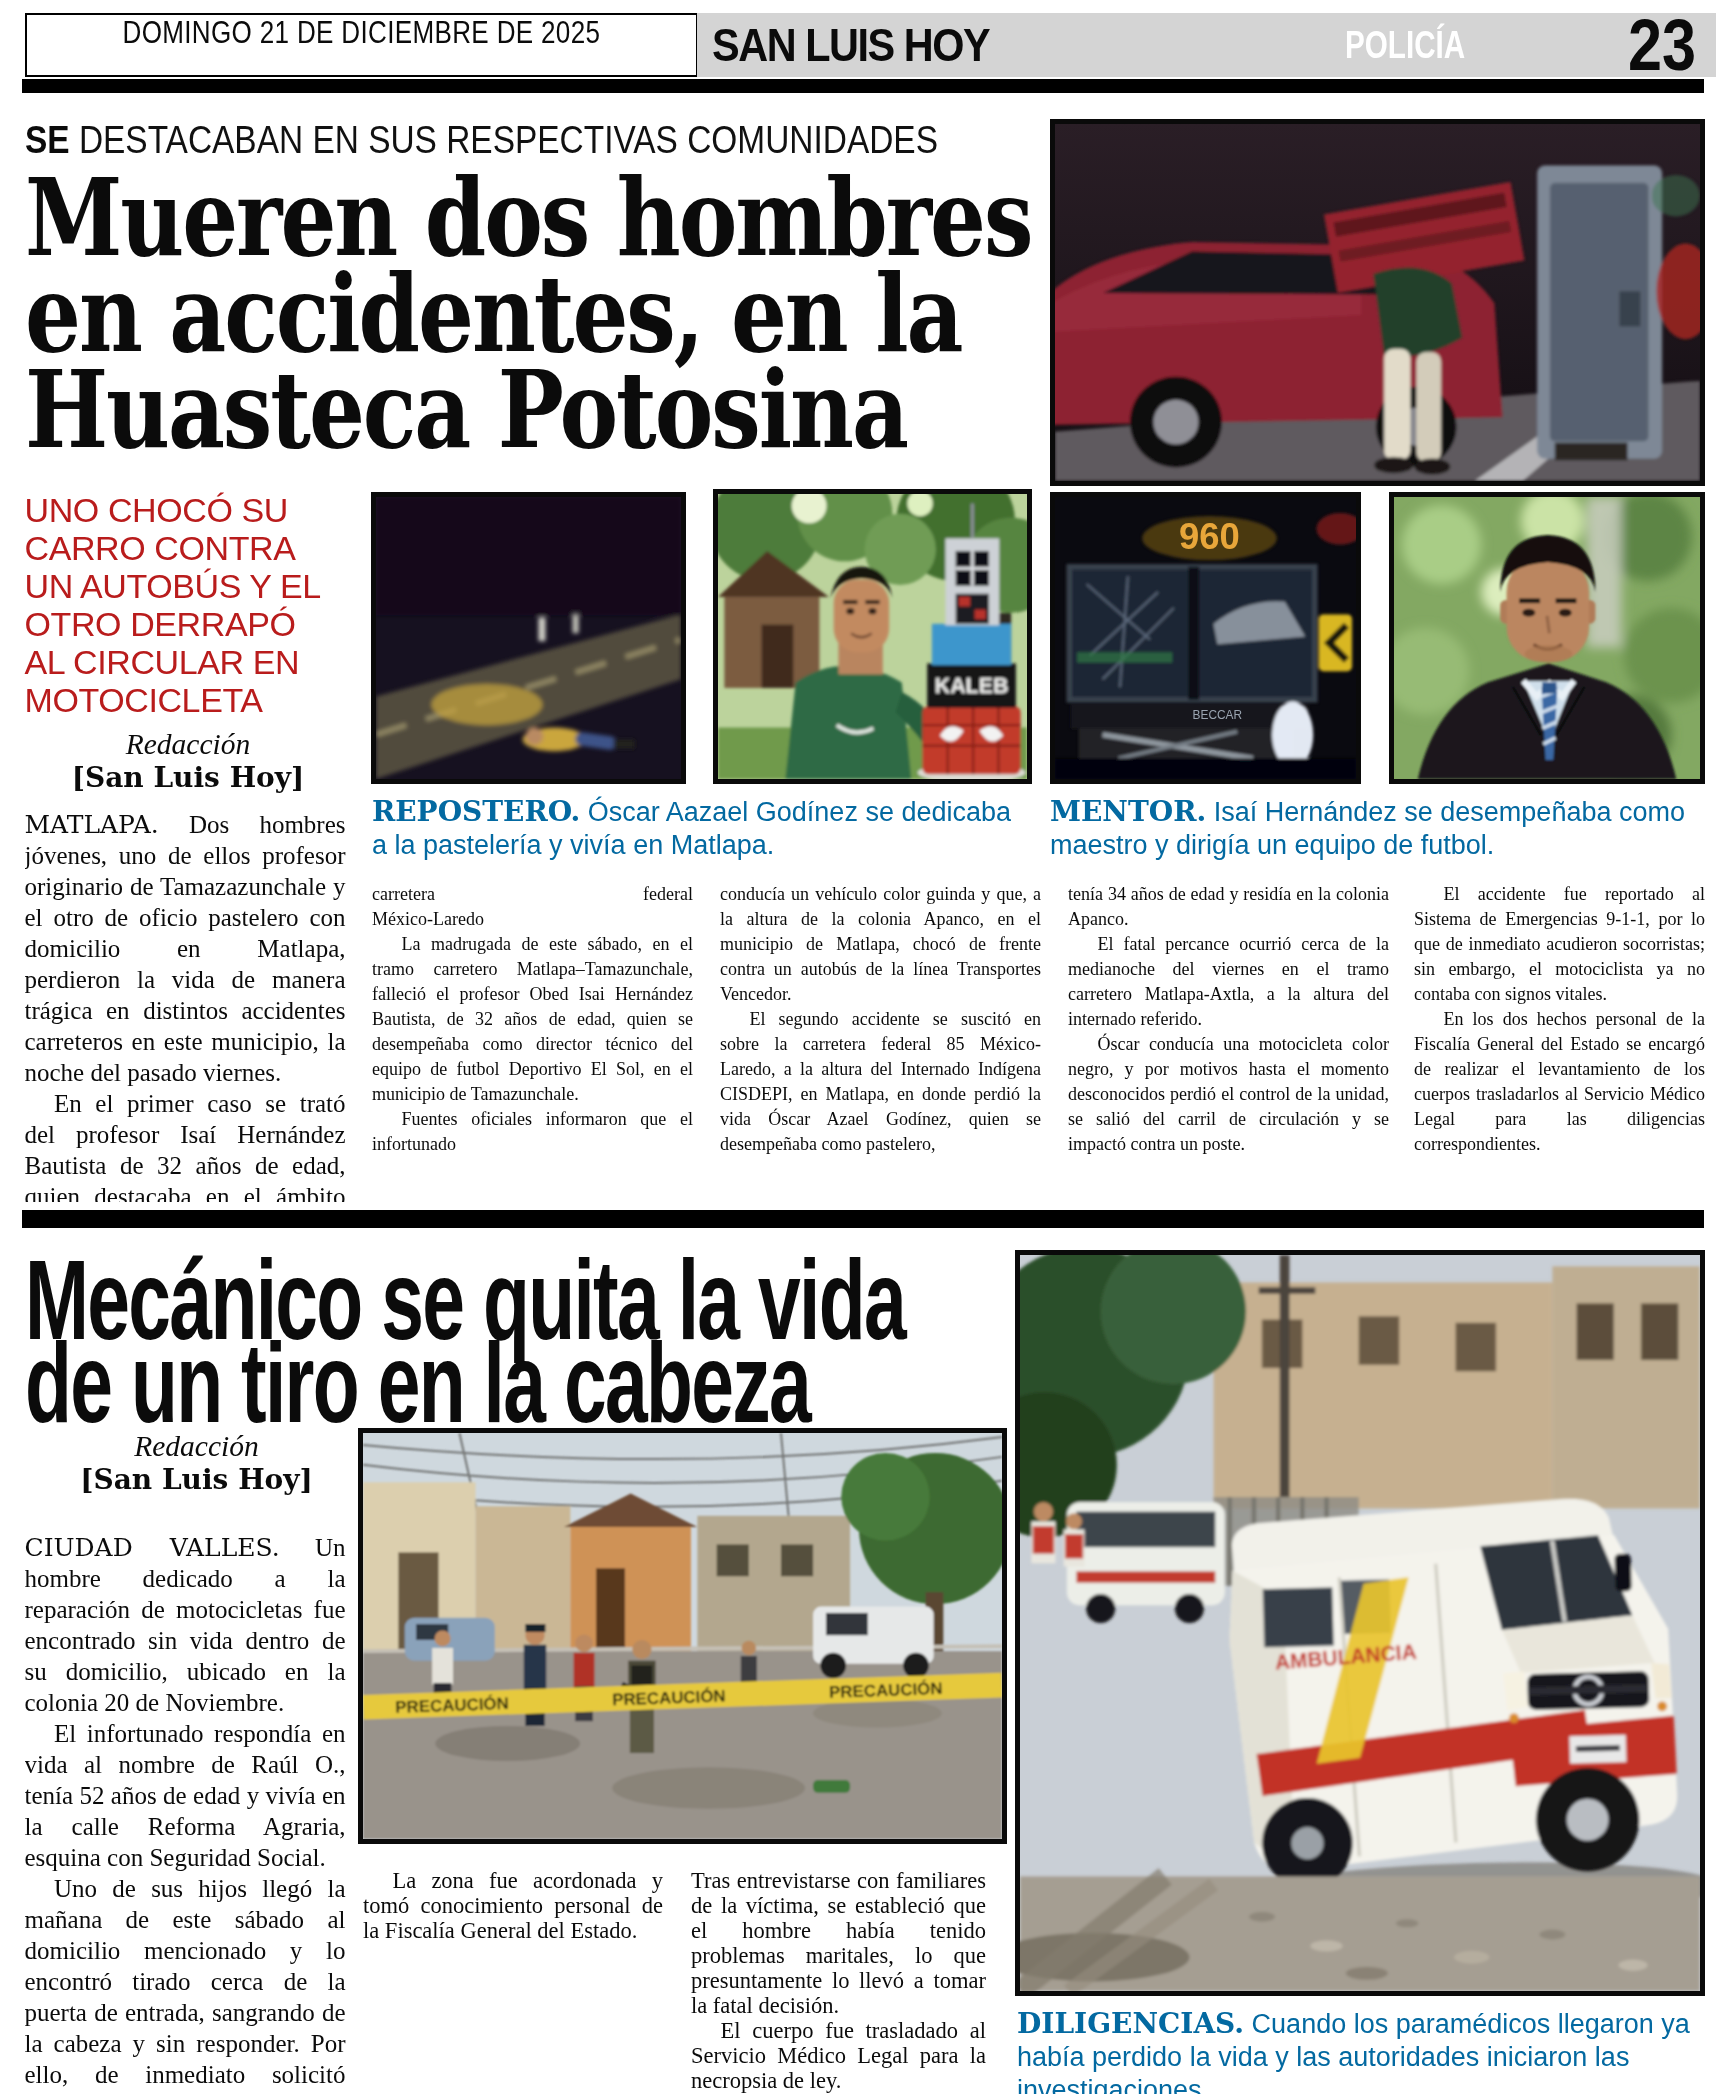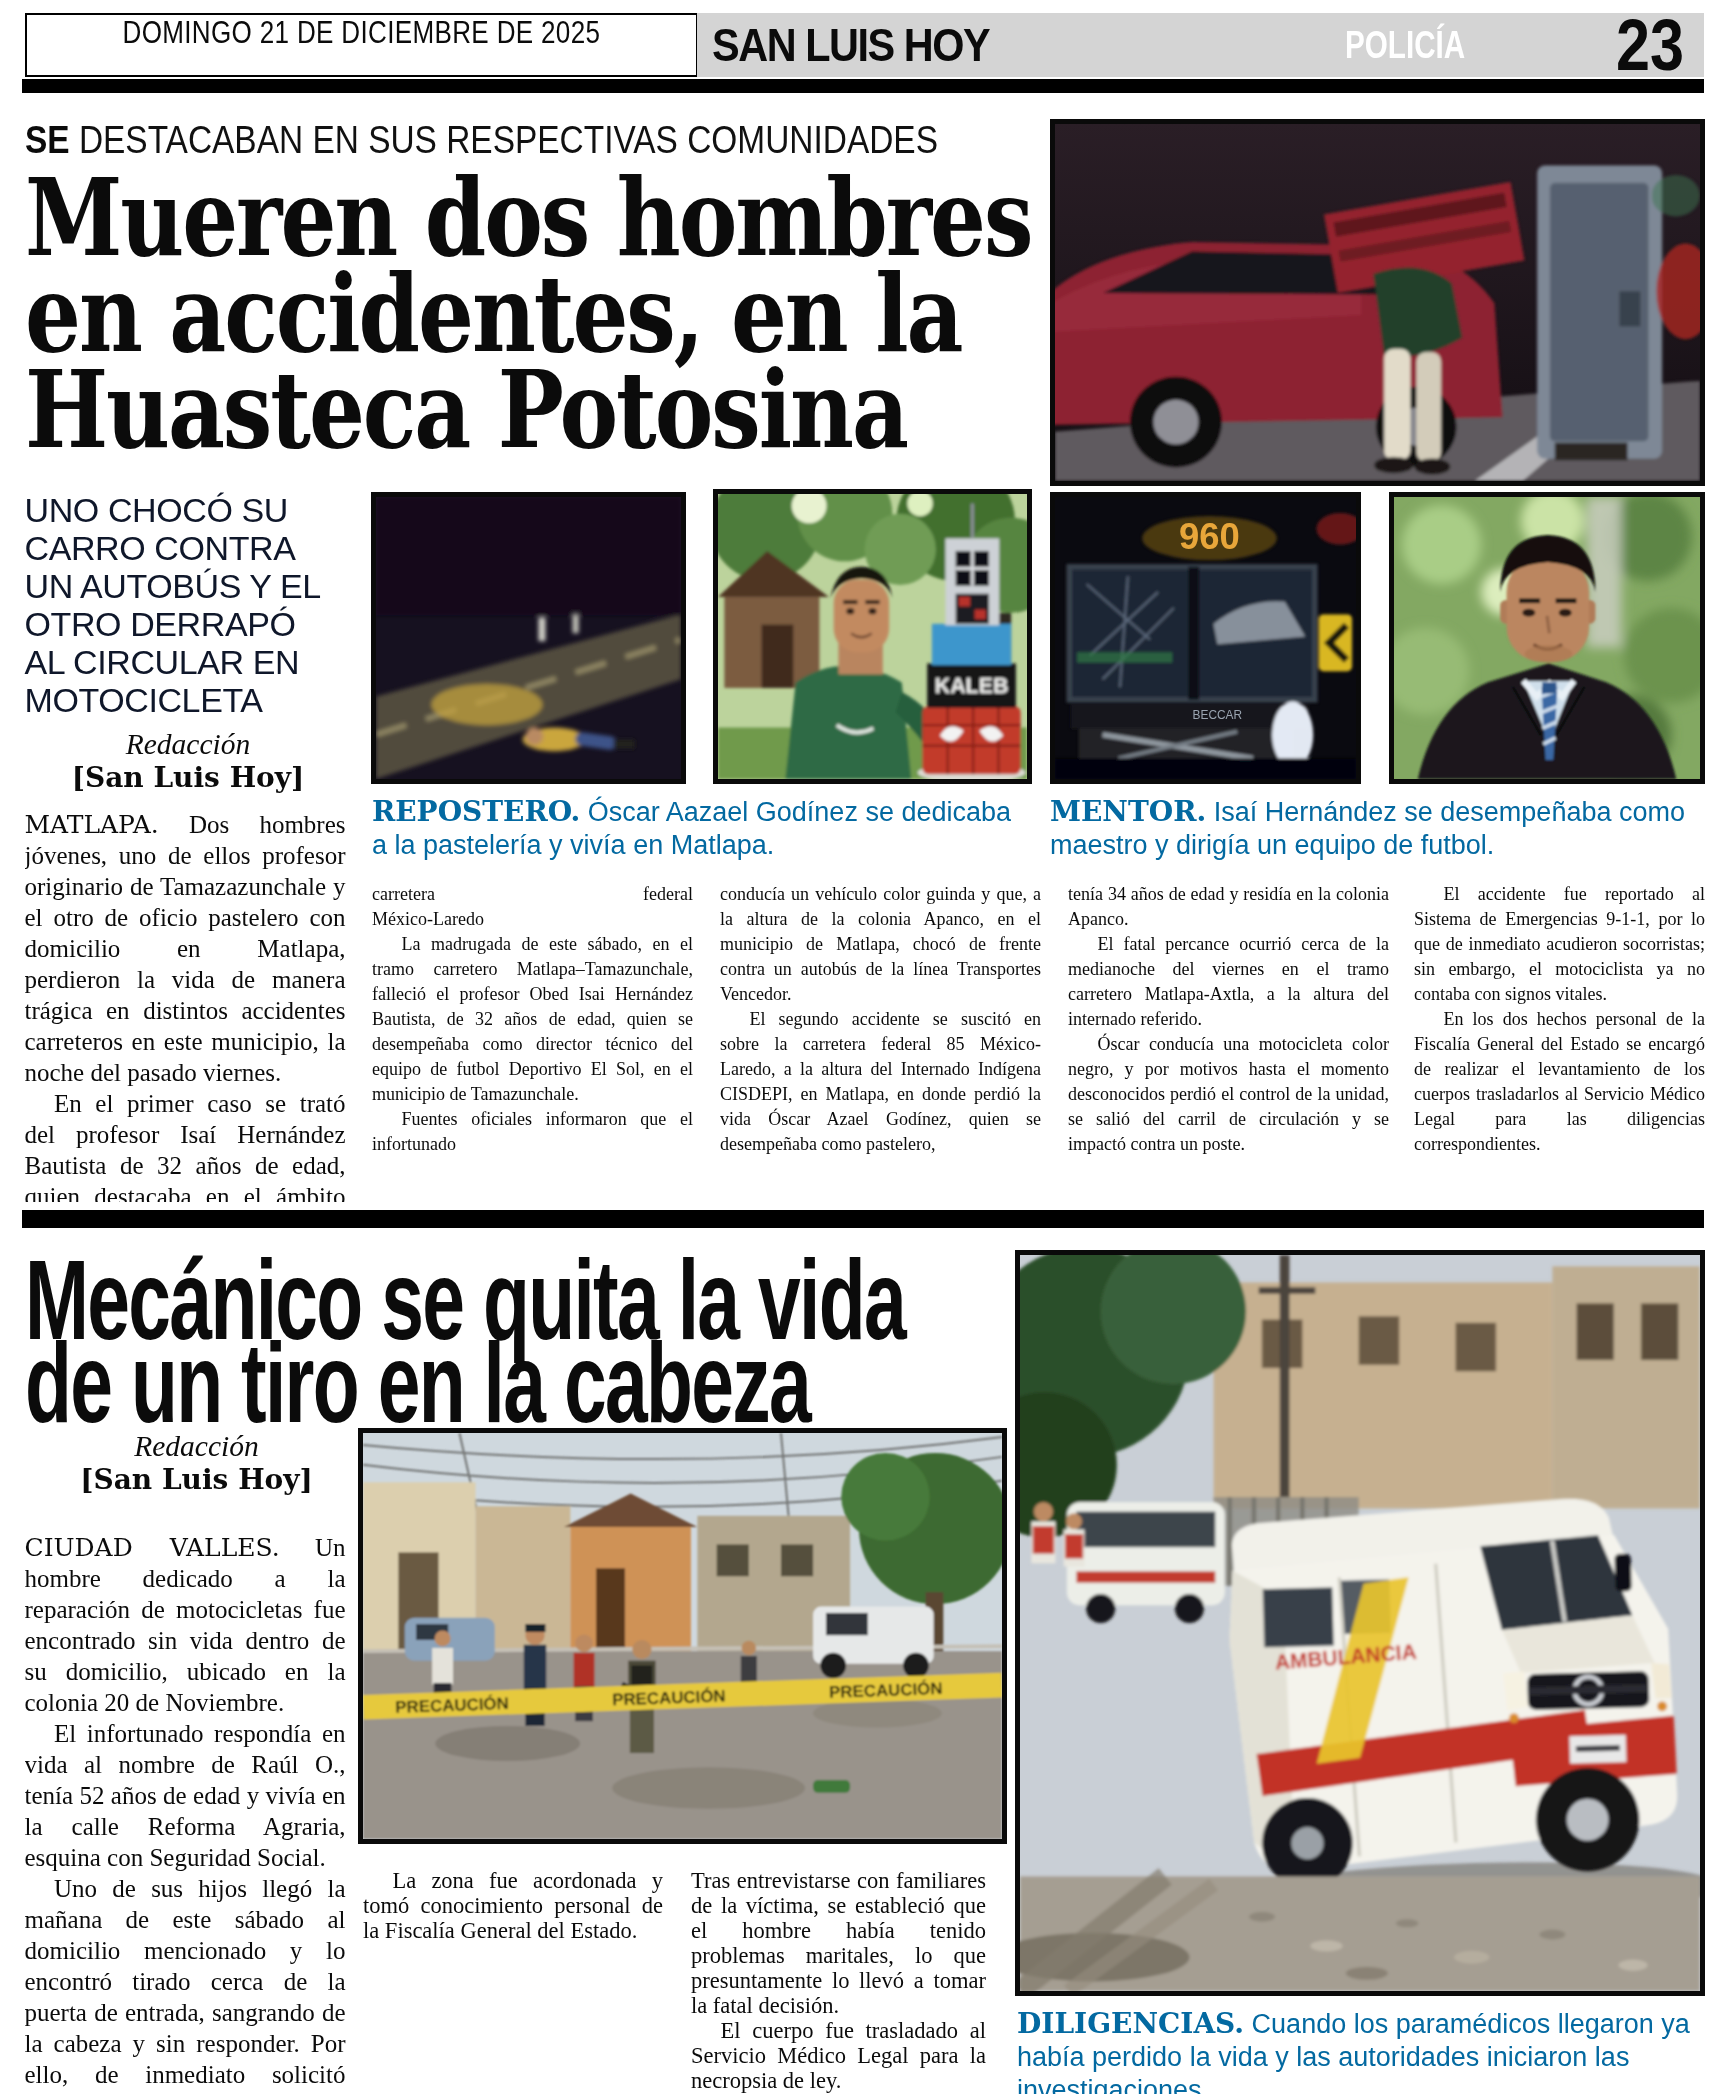--- a/index.html
+++ b/index.html
@@ -5,39 +5,39 @@
   html,body{margin:0;padding:0;background:#e8e8e8;}
   .page{position:relative;width:1729px;height:2095px;background:#ffffff;overflow:hidden;
         font-family:"Liberation Serif",serif;color:#0b0b0b;}
   .abs{position:absolute;}
 
   
   .datebox{left:24.5px;top:13px;width:673px;height:64px;border:2.5px solid #000;box-sizing:border-box;
            display:flex;justify-content:center;background:#fff;}
   .datebox span{font-family:"Liberation Sans",sans-serif;font-size:31px;letter-spacing:0.4px;
                 transform:scaleX(.84);white-space:nowrap;}
-  .graypanel{left:697px;top:13px;width:1007px;height:64px;background:#d4d4d4;}
+  .graypanel{left:697px;top:13px;width:1007px;height:64px;background:#d4d4d4;padding-left:12px;}
   .brand{position:absolute;left:14.7px;top:0;line-height:64px;font-family:"Liberation Sans",sans-serif;
          font-weight:900;font-size:46px;letter-spacing:-1.6px;transform:scaleX(.9);transform-origin:0 50%;white-space:nowrap;}
   .section{position:absolute;left:648px;top:0;line-height:64px;color:#fff;font-family:"Liberation Sans",sans-serif;
            font-weight:900;font-size:38px;letter-spacing:0;transform:scaleX(.78);transform-origin:0 50%;white-space:nowrap;}
   .pagenum{position:absolute;right:19.6px;top:1.6px;line-height:61px;font-family:"Liberation Sans",sans-serif;
            font-weight:900;font-size:72px;transform:scaleX(.85);transform-origin:100% 50%;}
   .topbar{left:22px;top:79px;width:1682px;height:14px;background:#000;}
 
   
   .kicker{left:24.5px;top:119px;width:1023px;white-space:nowrap;transform:scaleX(.88);transform-origin:0 0;
           font-family:"Liberation Sans",sans-serif;font-size:38px;}
   .kicker .klead{font-weight:900;}
   .kicker .krest{font-weight:400;color:#111;}
   .h1{left:24.5px;top:170px;width:1031px;}
   .h1 .line{font-family:"DejaVu Serif",serif;font-weight:900;font-size:106px;line-height:96px;height:96px;
             letter-spacing:-2.5px;white-space:nowrap;transform:scaleX(.83);transform-origin:0 50%;}
   .deck{left:24.5px;top:491px;width:344px;font-family:"Liberation Sans",sans-serif;font-weight:400;
-        font-size:34px;line-height:38px;color:#0f172a;letter-spacing:-0.4px;}
+        font-size:34px;line-height:38px;color:#b91c1c;letter-spacing:-0.4px;}
   .byline{text-align:center;}
   .byline .role{display:block;font-style:italic;font-size:29.5px;line-height:33px;font-family:"Liberation Serif",serif;}
   .byline .org{display:block;font-family:"DejaVu Serif",serif;font-weight:700;font-size:28px;line-height:34px;}
   .byline1{left:24.5px;top:728px;width:327px;}
   .byline2{left:33px;top:1430px;width:327px;}
 
   
   .ph-frame{box-sizing:border-box;border:5.7px solid #0a0a0a;background:#111;}
   .ph-frame svg{display:block;width:100%;height:100%;}
   .photoTop{left:1050px;top:119px;width:655px;height:367px;}

